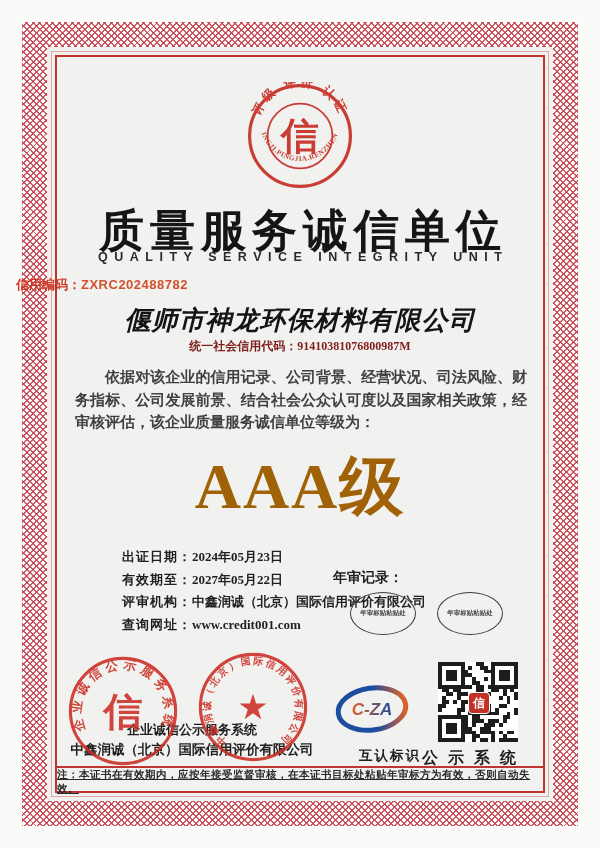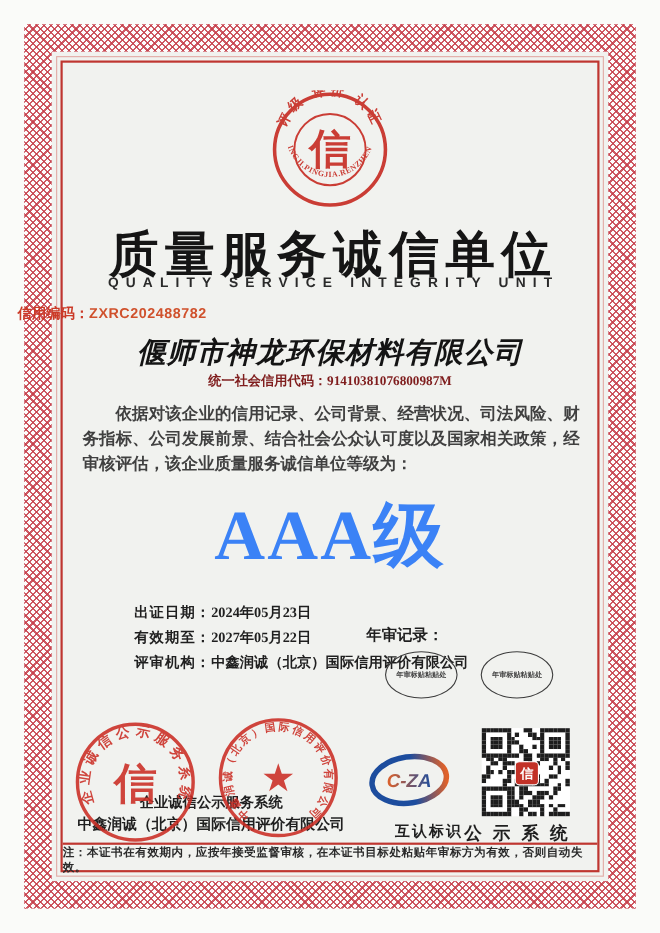--- a/index.html
+++ b/index.html
@@ -50,21 +50,21 @@
     left:0; right:0; top:338px; text-align:center;
     font-size:12px; font-weight:700; color:#7f1d1d;
   }
   .body-par{
     left:75px; width:452px; top:366px;
     font-size:15px; line-height:22.5px; font-weight:700; color:#404040;
     text-indent:2em; text-align:justify;
   }
   .grade{
     left:0; right:0; top:443px; text-align:center;
-    font-size:64px; font-weight:800; color:#3b82f6; letter-spacing:2px;
+    font-size:64px; font-weight:800; color:#a16207; letter-spacing:2px;
   }
   
   .details{left:78px; top:548px; font-size:13px; font-weight:700;margin-left:44px;}
   .details .row{height:22.5px; white-space:nowrap;}
   .details .lbl{letter-spacing:1px;}
   .annual{left:333px; top:569px; font-size:14px; font-weight:800;font-family:Liberation Serif, serif;}
   .sticker{
     width:64px; height:41px; border:1.5px solid #3c3c3c; border-radius:50%;
     display:flex; align-items:center; justify-content:center;
     font-size:6.5px; color:#444; font-weight:700; letter-spacing:0px;
@@ -91,21 +91,21 @@
     color:#fff; font-size:12px; font-weight:800; border:1.5px solid #fff;
   }
   .qr-label{left:422px; width:112px; top:748px; text-align:left; font-size:16px; font-weight:800; letter-spacing:3px;}
 
   
   .note-strip{
     position:absolute; left:57px; right:57px; bottom:53px; height:27px;
     border-top:2px solid #bf3630;
     display:flex; align-items:center; justify-content:center;
   }
-  .note-text{font-size:10.5px; font-weight:700; color:#2a2a2a; letter-spacing:.5px;}
+  .note-text{font-size:10.5px; font-weight:700; color:#2a2a2a; letter-spacing:.5px;text-decoration:underline;}
 </style>
 </head>
 <body>
 
 <div class="page">
   <div class="lace"></div>
   <div class="lace-hole"></div>
   <div class="frame-faint"></div>
   <div class="frame-red"></div>
 
@@ -145,20 +145,23 @@
 
     <div class="abs details">
       <div class="row">
         <span class="lbl">出证日期：</span><span>2024年05月23日</span>
       </div>
       <div class="row">
         <span class="lbl">有效期至：</span><span>2027年05月22日</span>
       </div>
       <div class="row">
         <span class="lbl">评审机构：</span><span>中鑫润诚（北京）国际信用评价有限公司</span>
+      </div>
+      <div class="row">
+        <span class="lbl">查询网址：</span><span>www.credit001.com</span>
       </div>
     </div>
 
     <div class="abs annual">年审记录：</div>
     <div class="abs sticker sticker1">年审标贴粘贴处</div>
     <div class="abs sticker sticker2">年审标贴粘贴处</div>
 
     <div class="abs caption1">企业诚信公示服务系统</div>
     <div class="abs caption2">中鑫润诚（北京）国际信用评价有限公司</div>
 

